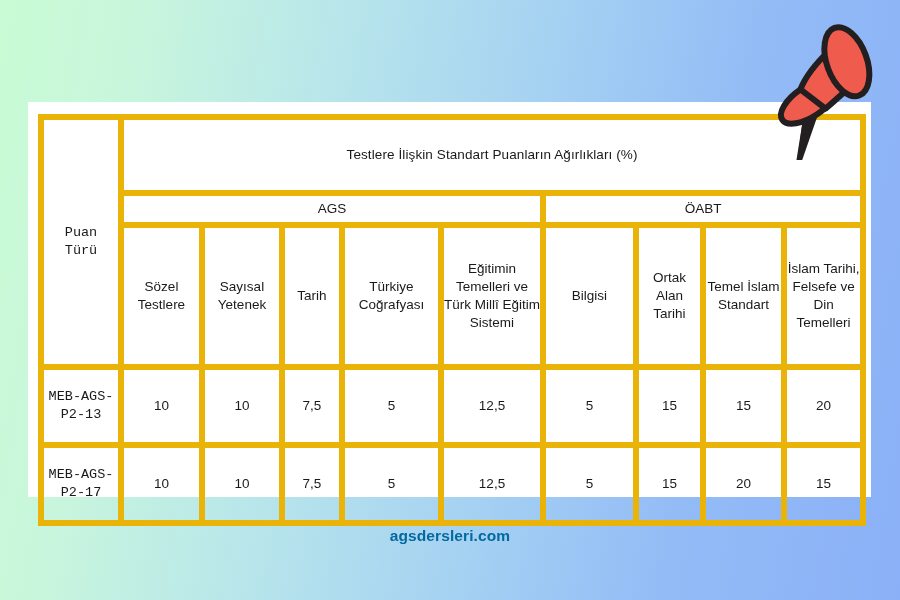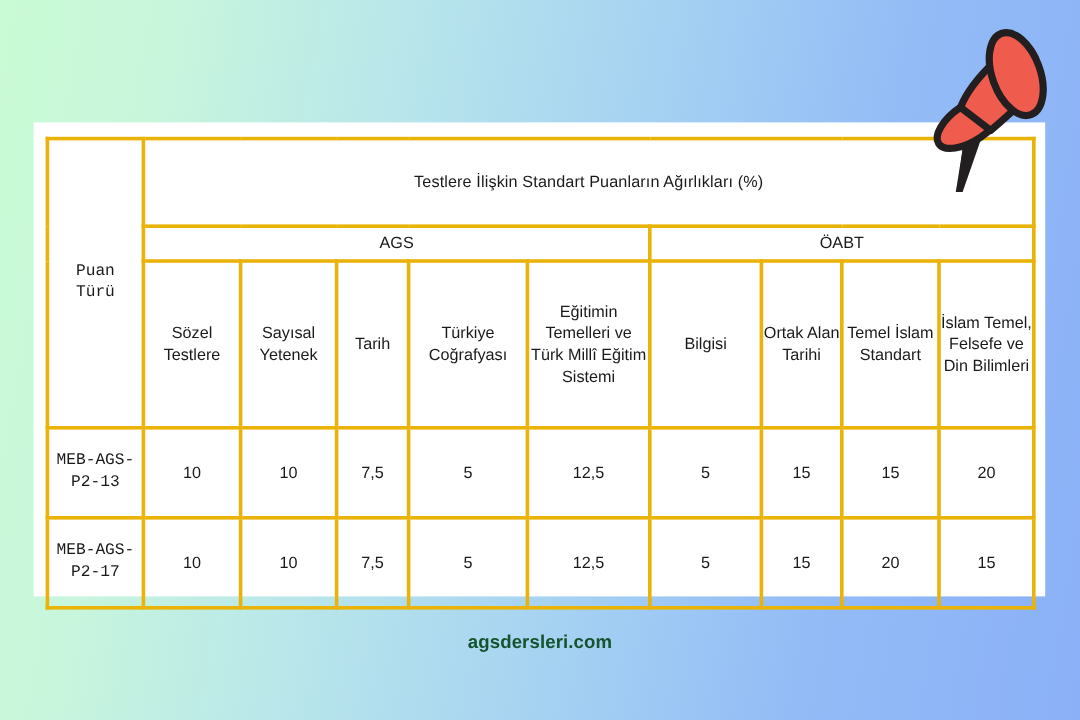--- a/index.html
+++ b/index.html
@@ -35,21 +35,21 @@
     position: absolute;
     left: 38px;
     top: 114px;
     width: 822px;
     border-collapse: collapse;
     table-layout: fixed;
     color: #1a1a1a;
   }
   #score-table td,
   #score-table th {
-    border: 3px solid #eab308;
+    border: 6px solid #eab308;
     padding: 0;
     vertical-align: middle;
     text-align: center;
     font-weight: normal;
     font-size: 13.5px;
     line-height: 1.32;
   }
   .outer-left  { border-left-width: 2px;  border-left-color: #2b2b2b; font-family: Liberation Mono, monospace; }
   .outer-right { border-right-width: 2px; border-right-color: #2b2b2b; }
   .outer-top   { border-top-width: 2px;   border-top-color: #2b2b2b; }
@@ -96,21 +96,21 @@
 
   
   #watermark {
     position: absolute;
     left: 0;
     top: 527px;
     width: 900px;
     text-align: center;
     font-size: 15.5px;
     font-weight: bold;
-    color: #14532d;
+    color: #0369a1;
     letter-spacing: .1px;
   }
 
   
   #pushpin {
     position: absolute;
     left: 724px;
     top: 8px;
     width: 176px;
     height: 152px;
@@ -153,21 +153,21 @@
 
       <tr>
         <td class="sub-head">Sözel Testlere</td>
         <td class="sub-head">Sayısal Yetenek</td>
         <td class="sub-head">Tarih</td>
         <td class="sub-head">Türkiye Coğrafyası</td>
         <td class="sub-head">Eğitimin Temelleri ve Türk Millî Eğitim Sistemi</td>
         <td class="sub-head">Bilgisi</td>
         <td class="sub-head">Ortak Alan Tarihi</td>
         <td class="sub-head">Temel İslam Standart</td>
-        <td class="sub-head outer-right">İslam Temel, Felsefe ve Din Bilimleri</td>
+        <td class="sub-head outer-right">İslam Tarihi, Felsefe ve Din Temelleri</td>
       </tr>
 
       <tr>
         <td class="row-label outer-left">MEB-AGS-P2-13</td>
         <td class="val-cell">10</td>
         <td class="val-cell">10</td>
         <td class="val-cell">7,5</td>
         <td class="val-cell">5</td>
         <td class="val-cell">12,5</td>
         <td class="val-cell">5</td>

